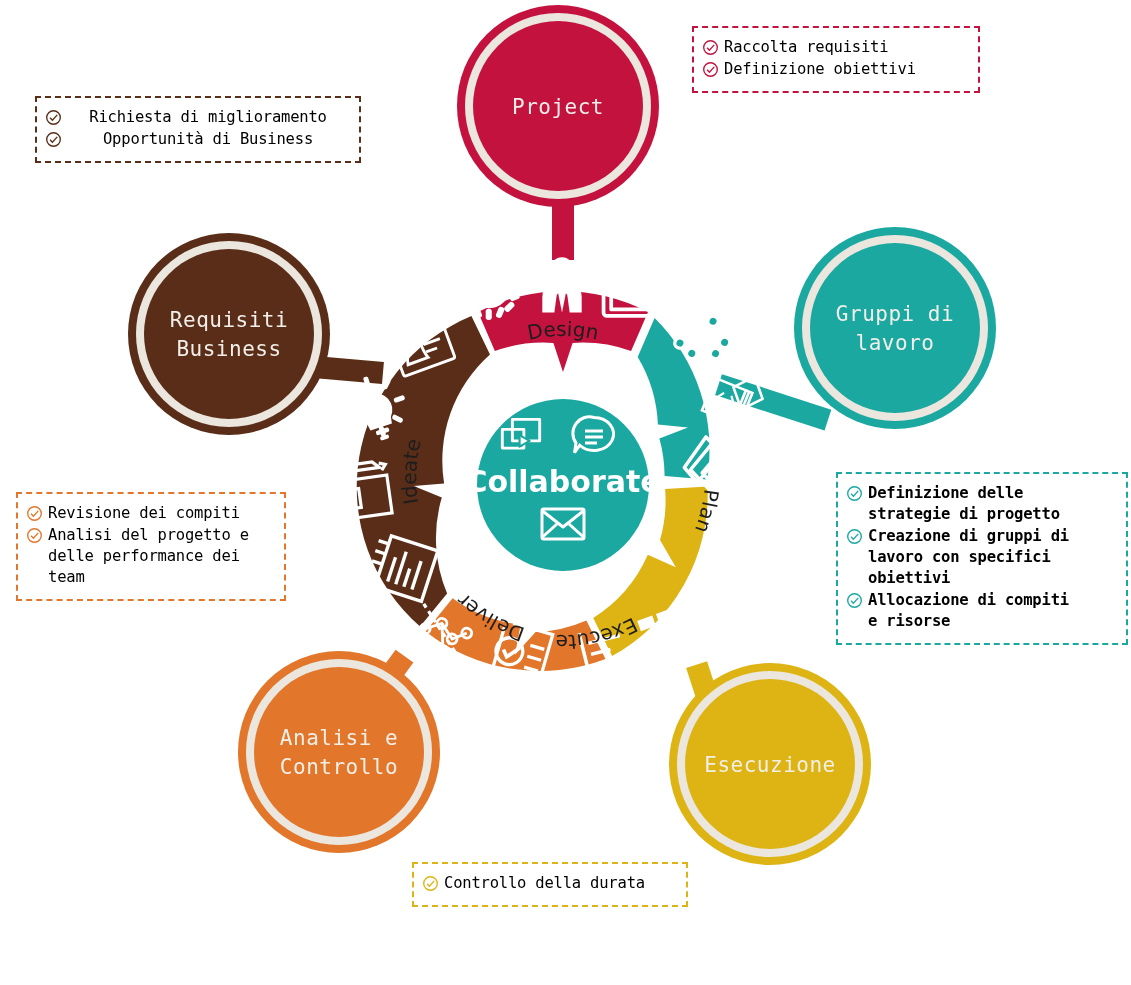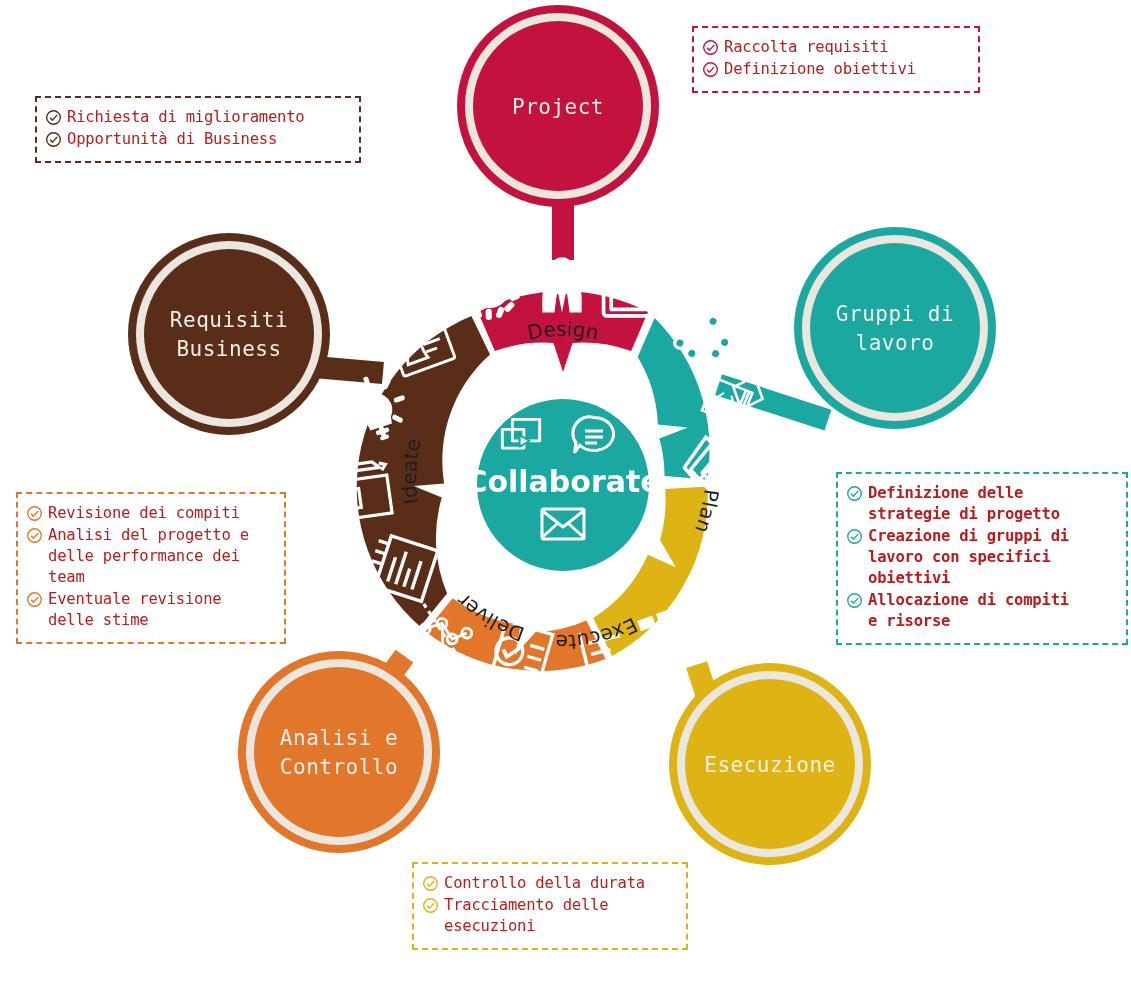--- a/index.html
+++ b/index.html
@@ -16,21 +16,21 @@
     background:#ffffff;
     padding:9px 10px 10px 8px;
     box-sizing:border-box;
   }
   .callout ul{list-style:none;margin:0;padding:0;}
   .callout li{
     display:flex;align-items:flex-start;
     font-family:"DejaVu Sans Mono","Liberation Mono",monospace;
     font-size:15.5px;
     line-height:21px;
-    color:#b91c1c;
+    color:#000000;
     margin:0 0 1px 0;
     letter-spacing:-0.2px;
   }
   .callout li .tick{
     flex:0 0 auto;
     width:17px;height:17px;
     margin-right:5px;margin-top:2px;
   }
   .callout li .txt{flex:1 1 auto;white-space:pre-line;}
 
@@ -403,21 +403,21 @@
       <g>
         <circle cx="229" cy="334" r="101" fill="#5a2d19"></circle>
         <circle cx="229" cy="334" r="93" fill="#ebe7de"></circle>
         <circle cx="229" cy="334" r="85" fill="#5a2d19"></circle>
         <text class="lbl" x="229" y="327">Requisiti</text>
         <text class="lbl" x="229" y="356">Business</text>
       </g>
     </g>
   </svg>
 
-  <div class="callout" id="co-ideate" style="border: 2px dashed rgb(90, 45, 25);">
+  <div class="callout" id="co-ideate" style="border: 2px dashed rgb(90, 45, 25); text-align: center;">
     <ul>
       <li>
         <svg class="tick" viewBox="0 0 20 20">
           <circle cx="10" cy="10" r="8" fill="none" stroke="#5a2d19" stroke-width="1.6"></circle>
           <path d="M6 10.2 l2.7 2.9 L14.4 6.9" fill="none" stroke="#5a2d19" stroke-width="1.6"></path>
         </svg>
         <span class="txt">Richiesta di miglioramento</span>
       </li>
       <li>
         <svg class="tick" viewBox="0 0 20 20">
@@ -489,44 +489,28 @@
       </li>
       <li>
         <svg class="tick" viewBox="0 0 20 20">
           <circle cx="10" cy="10" r="8" fill="none" stroke="#e2762a" stroke-width="1.6"></circle>
           <path d="M6 10.2 l2.7 2.9 L14.4 6.9" fill="none" stroke="#e2762a" stroke-width="1.6"></path>
         </svg>
         <span class="txt">Analisi del progetto e
 delle performance dei
 team</span>
       </li>
-      <li>
-        <svg class="tick" viewBox="0 0 20 20">
-          <circle cx="10" cy="10" r="8" fill="none" stroke="#e2762a" stroke-width="1.6"></circle>
-          <path d="M6 10.2 l2.7 2.9 L14.4 6.9" fill="none" stroke="#e2762a" stroke-width="1.6"></path>
-        </svg>
-        <span class="txt">Eventuale revisione
-delle stime</span>
-      </li>
     </ul>
   </div>
 
   <div class="callout" id="co-execute" style="border: 2px dashed rgb(221, 180, 19);">
     <ul>
       <li>
         <svg class="tick" viewBox="0 0 20 20">
           <circle cx="10" cy="10" r="8" fill="none" stroke="#ddb413" stroke-width="1.6"></circle>
           <path d="M6 10.2 l2.7 2.9 L14.4 6.9" fill="none" stroke="#ddb413" stroke-width="1.6"></path>
         </svg>
         <span class="txt">Controllo della durata</span>
       </li>
-      <li>
-        <svg class="tick" viewBox="0 0 20 20">
-          <circle cx="10" cy="10" r="8" fill="none" stroke="#ddb413" stroke-width="1.6"></circle>
-          <path d="M6 10.2 l2.7 2.9 L14.4 6.9" fill="none" stroke="#ddb413" stroke-width="1.6"></path>
-        </svg>
-        <span class="txt">Tracciamento delle
-esecuzioni</span>
-      </li>
     </ul>
   </div>
 
 </div>
 
 </body></html>

